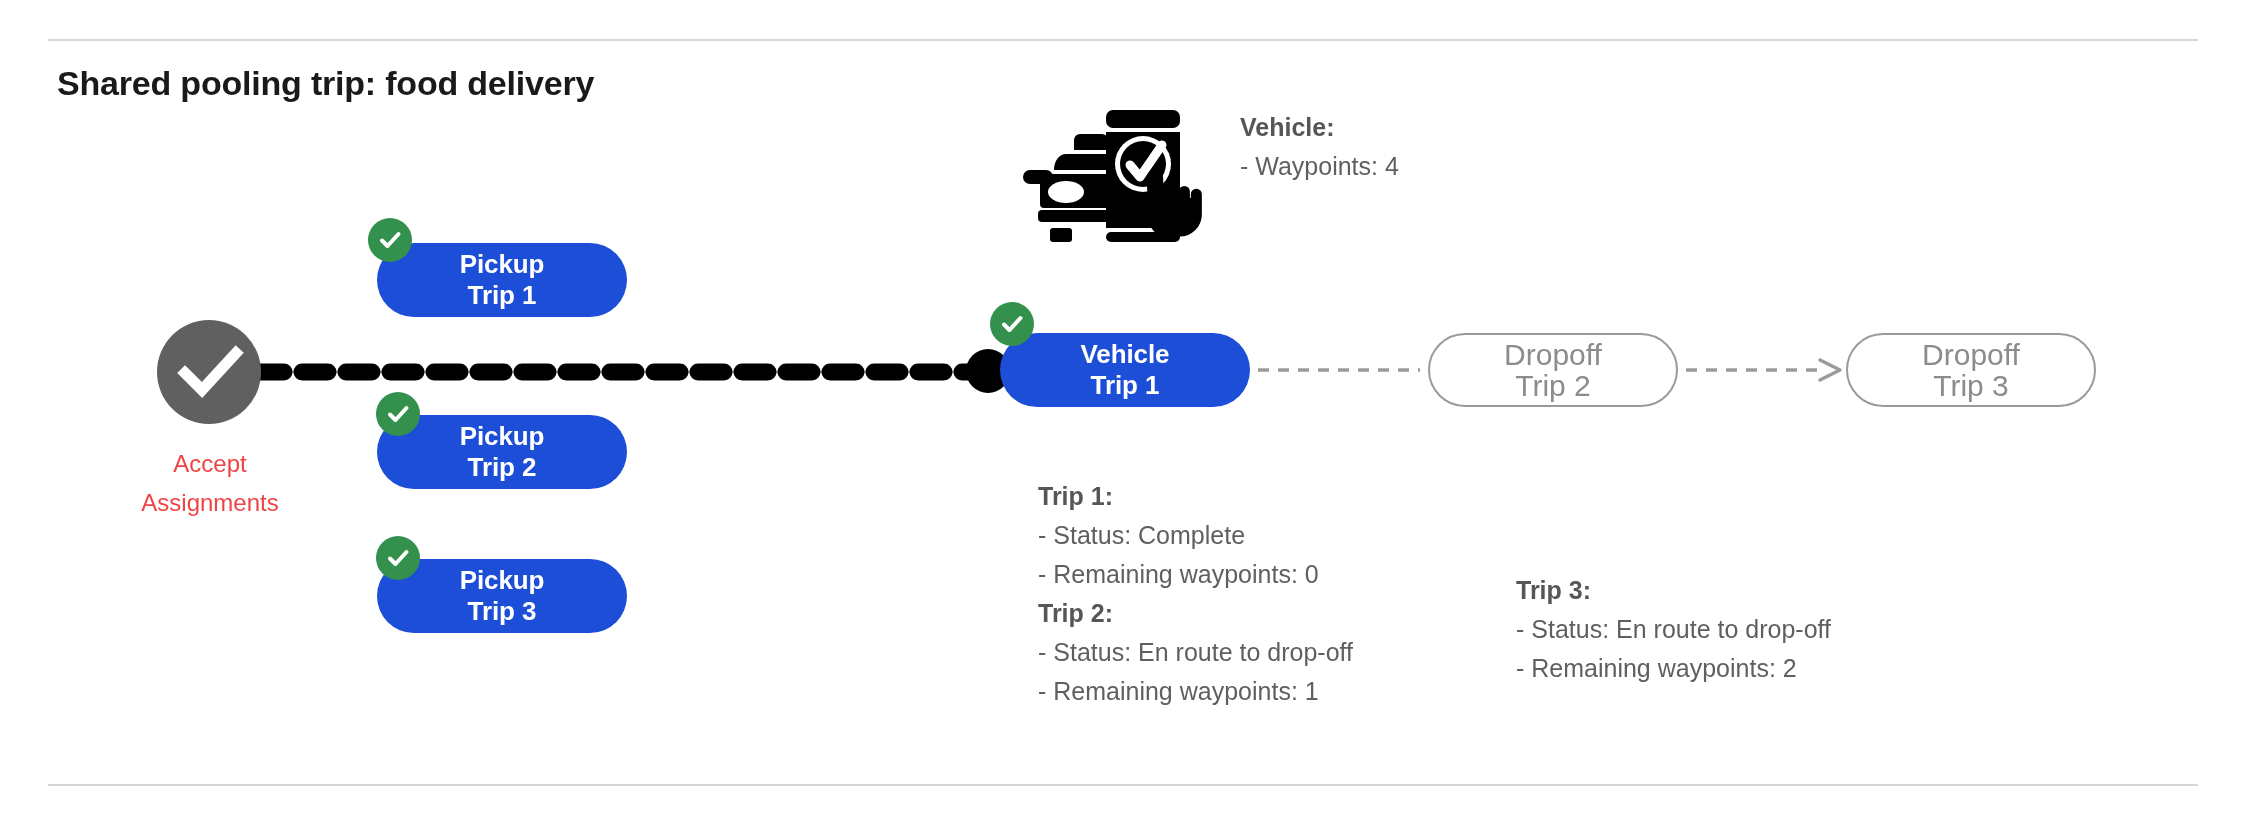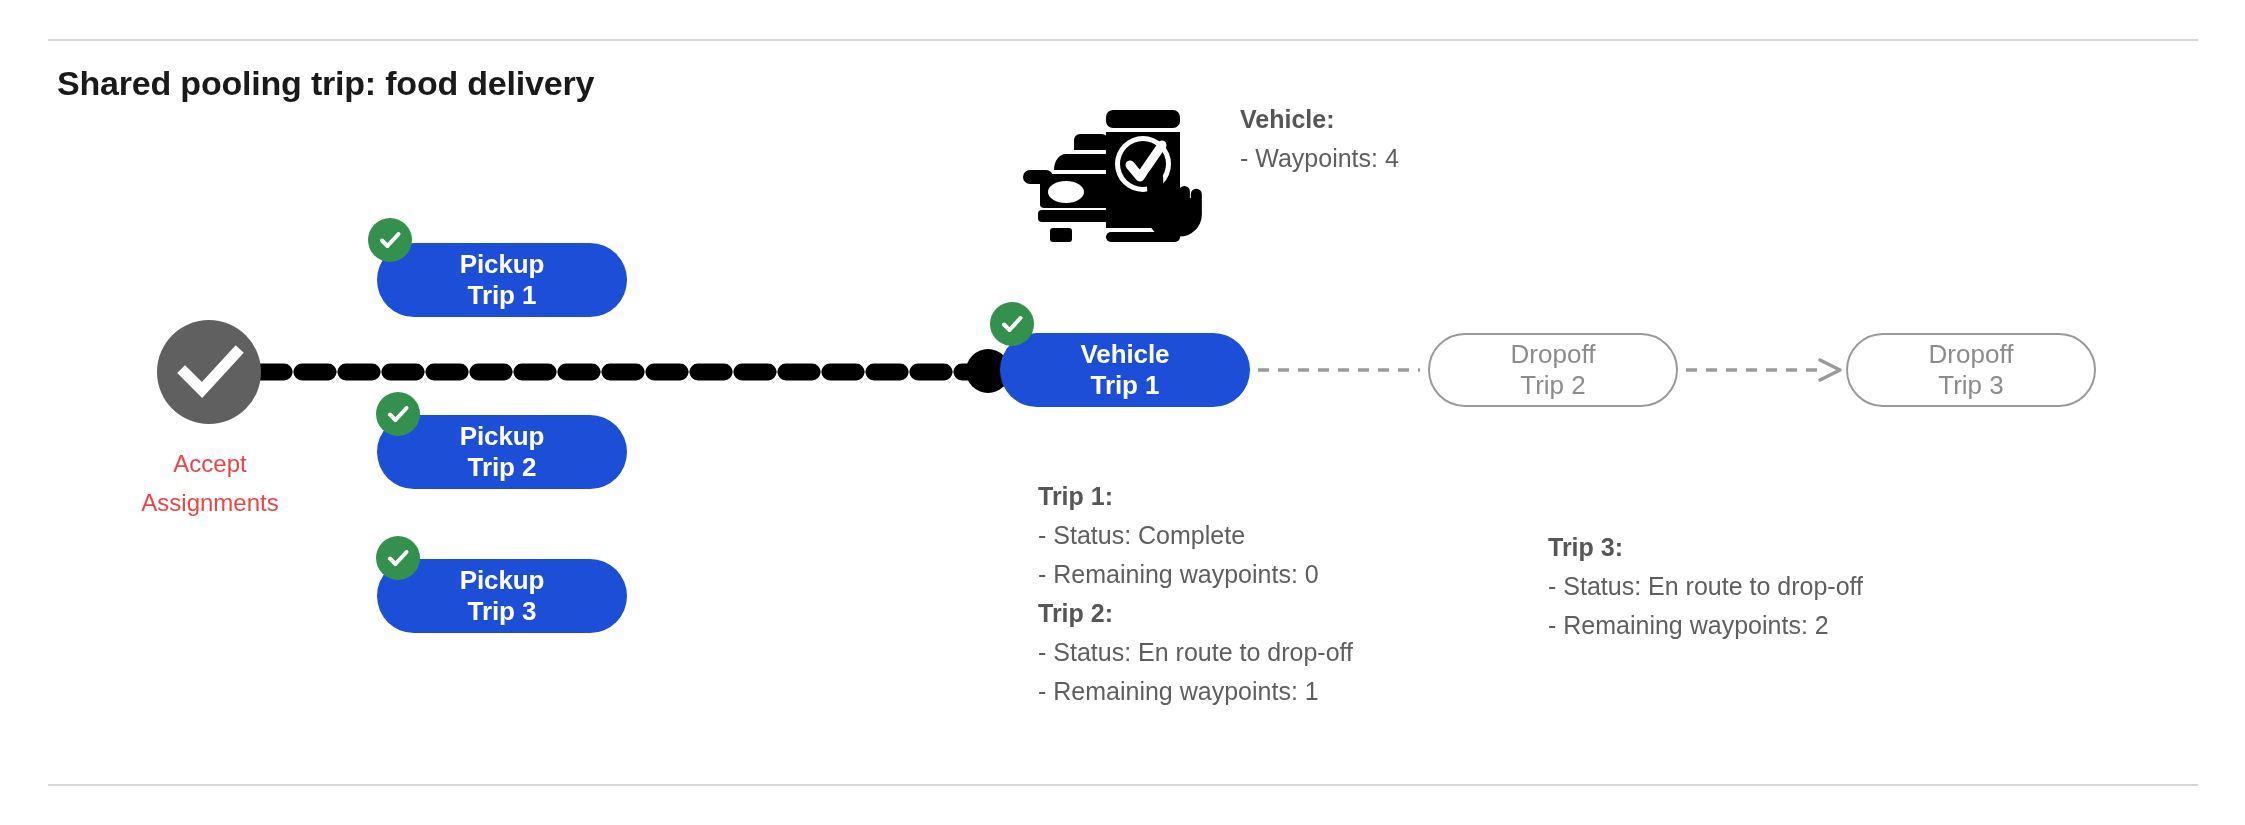--- a/index.html
+++ b/index.html
@@ -131,42 +131,42 @@
     width: 250px;
     height: 74px;
     border-radius: 37px;
     border: 2px solid #9a9a9a;
     background: #ffffff;
     color: #8c8c8c;
     display: flex;
     flex-direction: column;
     align-items: center;
     justify-content: center;
-    font-size: 26px;
+    font-size: 30px;
     line-height: 31px;
     box-sizing: border-box;
   }
   .outline-node span { display: block; }
   .outline-node.drop2 { left: 1428px; top: 333px; }
   .outline-node.drop3 { left: 1846px; top: 333px; }
 
   
   .info {
     position: absolute;
     font-size: 25px;
     line-height: 39px;
     color: #5f5f5f;
     white-space: nowrap;
   }
   .info .hdr { font-weight: bold; color: #565656; }
   .info .row { display: block; }
 
-  .info.vehicle { left: 1240px; top: 100px; }
+  .info.vehicle { left: 1240px; top: 108px; }
   .info.trips12 { left: 1006px; top: 477px; margin-left: 32px; }
-  .info.trip3   { left: 1516px; top: 528px; margin-left: 32px; }
+  .info.trip3   { left: 1516px; top: 571px; }
 
   
   .vehicle-icon {
     position: absolute;
     left: 1022px;
     top: 82px;
     width: 180px;
     height: 160px;
   }
   .vehicle-icon svg { display: block; }

